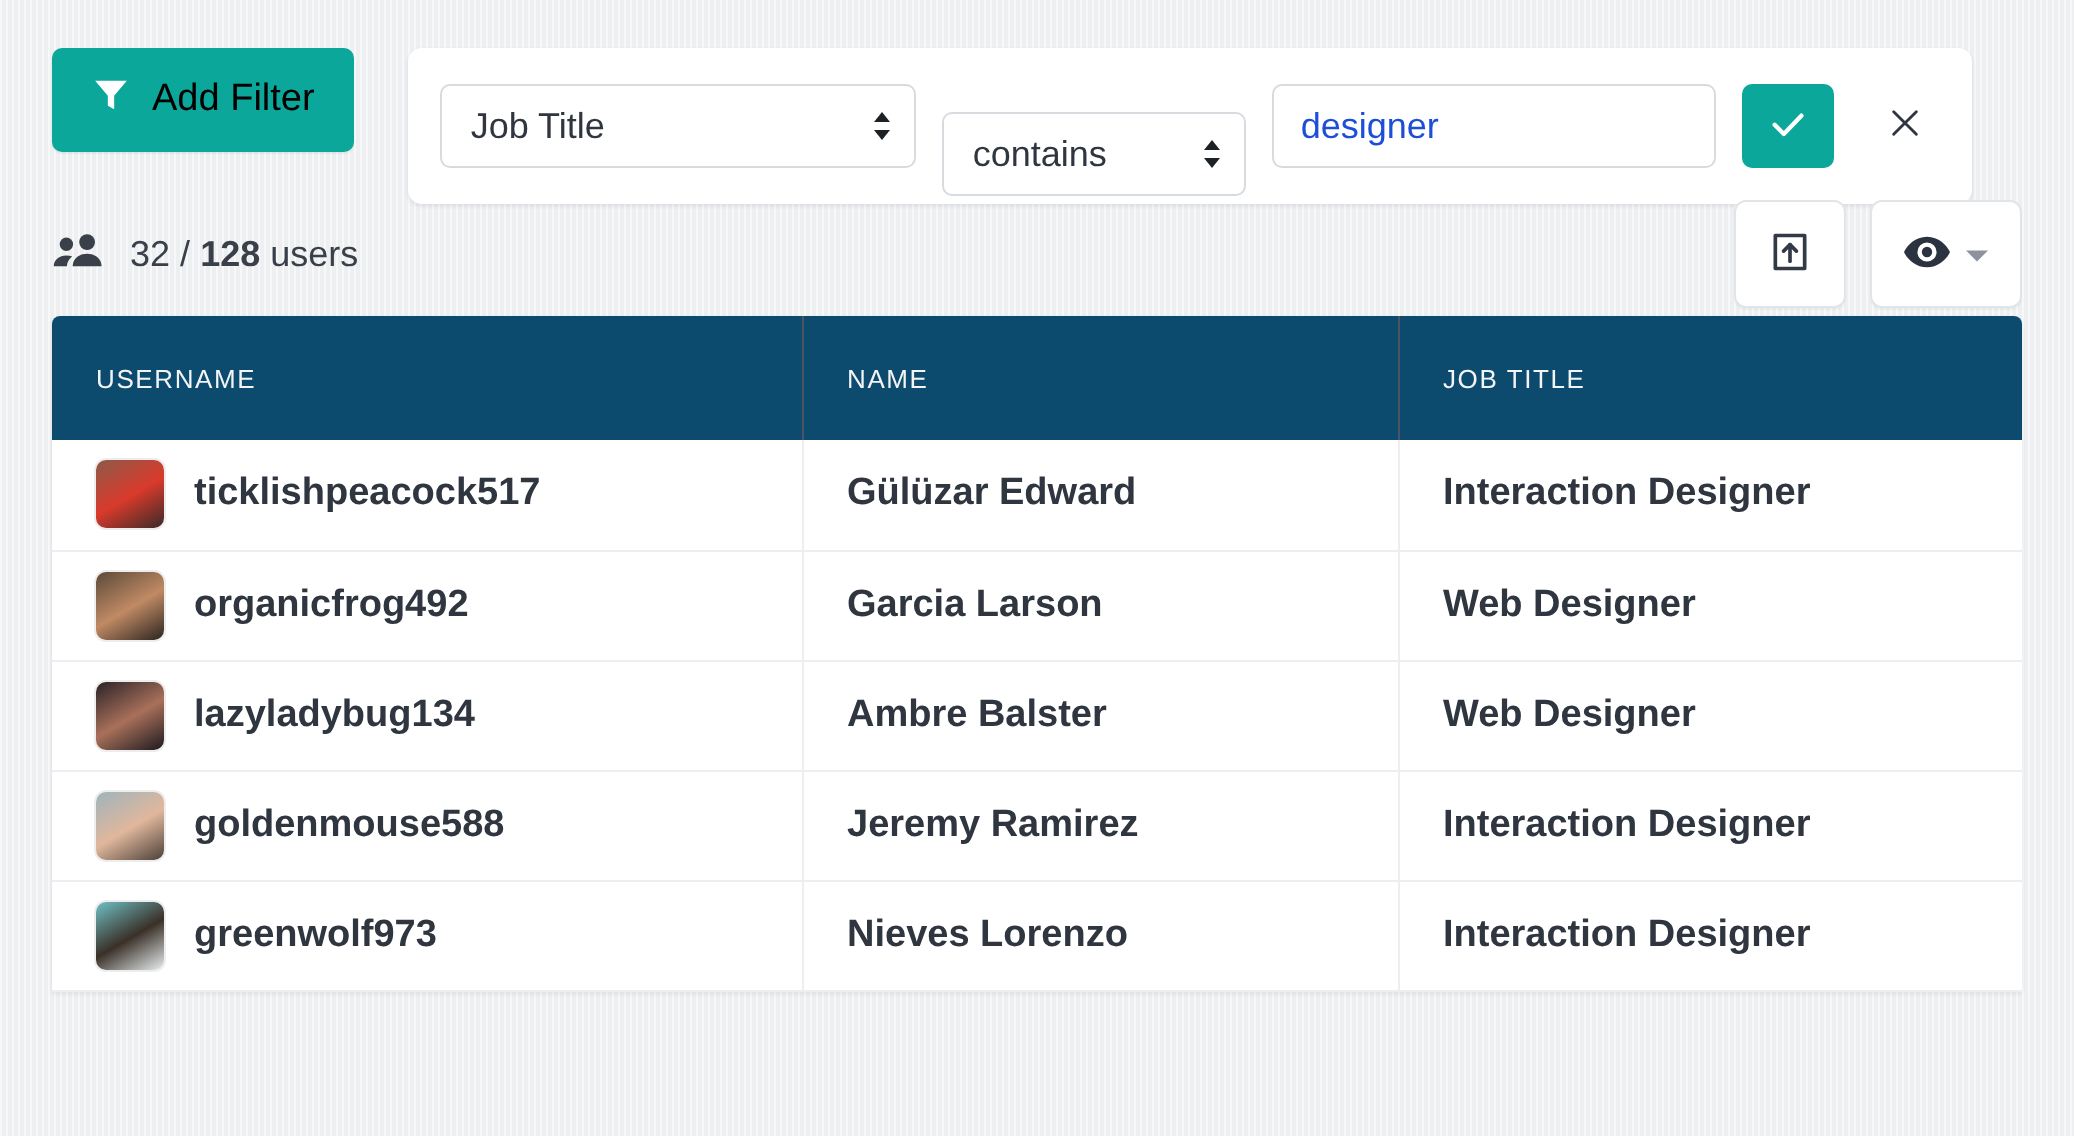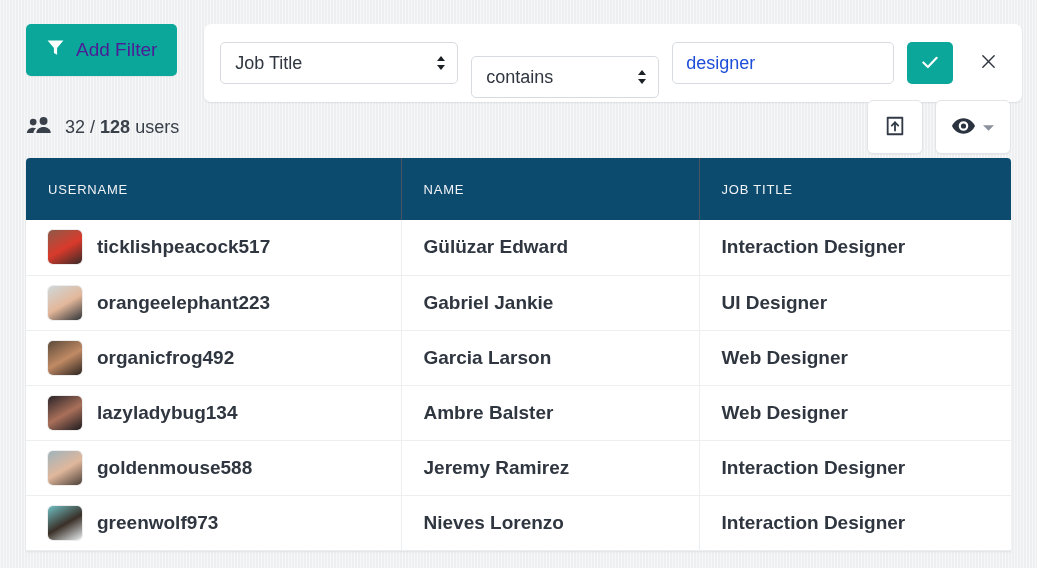--- a/index.html
+++ b/index.html
@@ -25,21 +25,21 @@
     padding: 24px 0 0 26px;
     height: 96px;
   }
   .add-filter-btn {
     display: inline-flex;
     align-items: center;
     gap: 11px;
     background: #0ba79b;
     border: none;
     border-radius: 5px;
-    color: #4c1d95;
+    color: #000000;
     font-size: 19px;
     padding: 0 20px;
     height: 52px;
     cursor: pointer;
     box-shadow: 0 1px 1px rgba(0,0,0,0.06);
     flex: 0 0 auto;
     white-space: nowrap;
   }
   .add-filter-btn .funnel { display: block; }
 
@@ -66,21 +66,21 @@
     cursor: pointer;
   }
   .sel .sel-label {
     font-size: 18px;
     color: #2f3640;
     padding: 0 34px 0 14px;
     white-space: nowrap;
     overflow: hidden;
   }
   .sel-field { width: 238px; }
-  .sel-op { width: 188px; margin-top: 28px; }
+  .sel-op { width: 152px; margin-top: 28px; }
   .sel .caret-updown {
     position: absolute;
     right: 11px; top: 50%;
     transform: translateY(-50%);
     width: 10px; height: 20px;
   }
   .txt-input {
     width: 222px;
     height: 42px;
     border: 1px solid #d7dbdf;
@@ -303,30 +303,20 @@
               <span class="avatar" style="background-image:linear-gradient(150deg,#8d5a4a 0%,#d93a2b 52%,#3a2a28 100%)"></span>
               <span>ticklishpeacock517</span>
             </span>
           </td>
           <td class="col-name"><span>Gülüzar Edward</span></td>
           <td><span>Interaction Designer</span></td>
         </tr>
         <tr>
           <td class="col-user">
             <span class="user-cell">
-              <span class="avatar" style="background-image:linear-gradient(150deg,#cfd8da 0%,#e3b79a 52%,#2e3338 100%)"></span>
-              <span>orangeelephant223</span>
-            </span>
-          </td>
-          <td class="col-name"><span>Gabriel Jankie</span></td>
-          <td><span>UI Designer</span></td>
-        </tr>
-        <tr>
-          <td class="col-user">
-            <span class="user-cell">
               <span class="avatar" style="background-image:linear-gradient(150deg,#5c4a3a 0%,#c08a64 52%,#2b2420 100%)"></span>
               <span>organicfrog492</span>
             </span>
           </td>
           <td class="col-name"><span>Garcia Larson</span></td>
           <td><span>Web Designer</span></td>
         </tr>
         <tr>
           <td class="col-user">
             <span class="user-cell">

